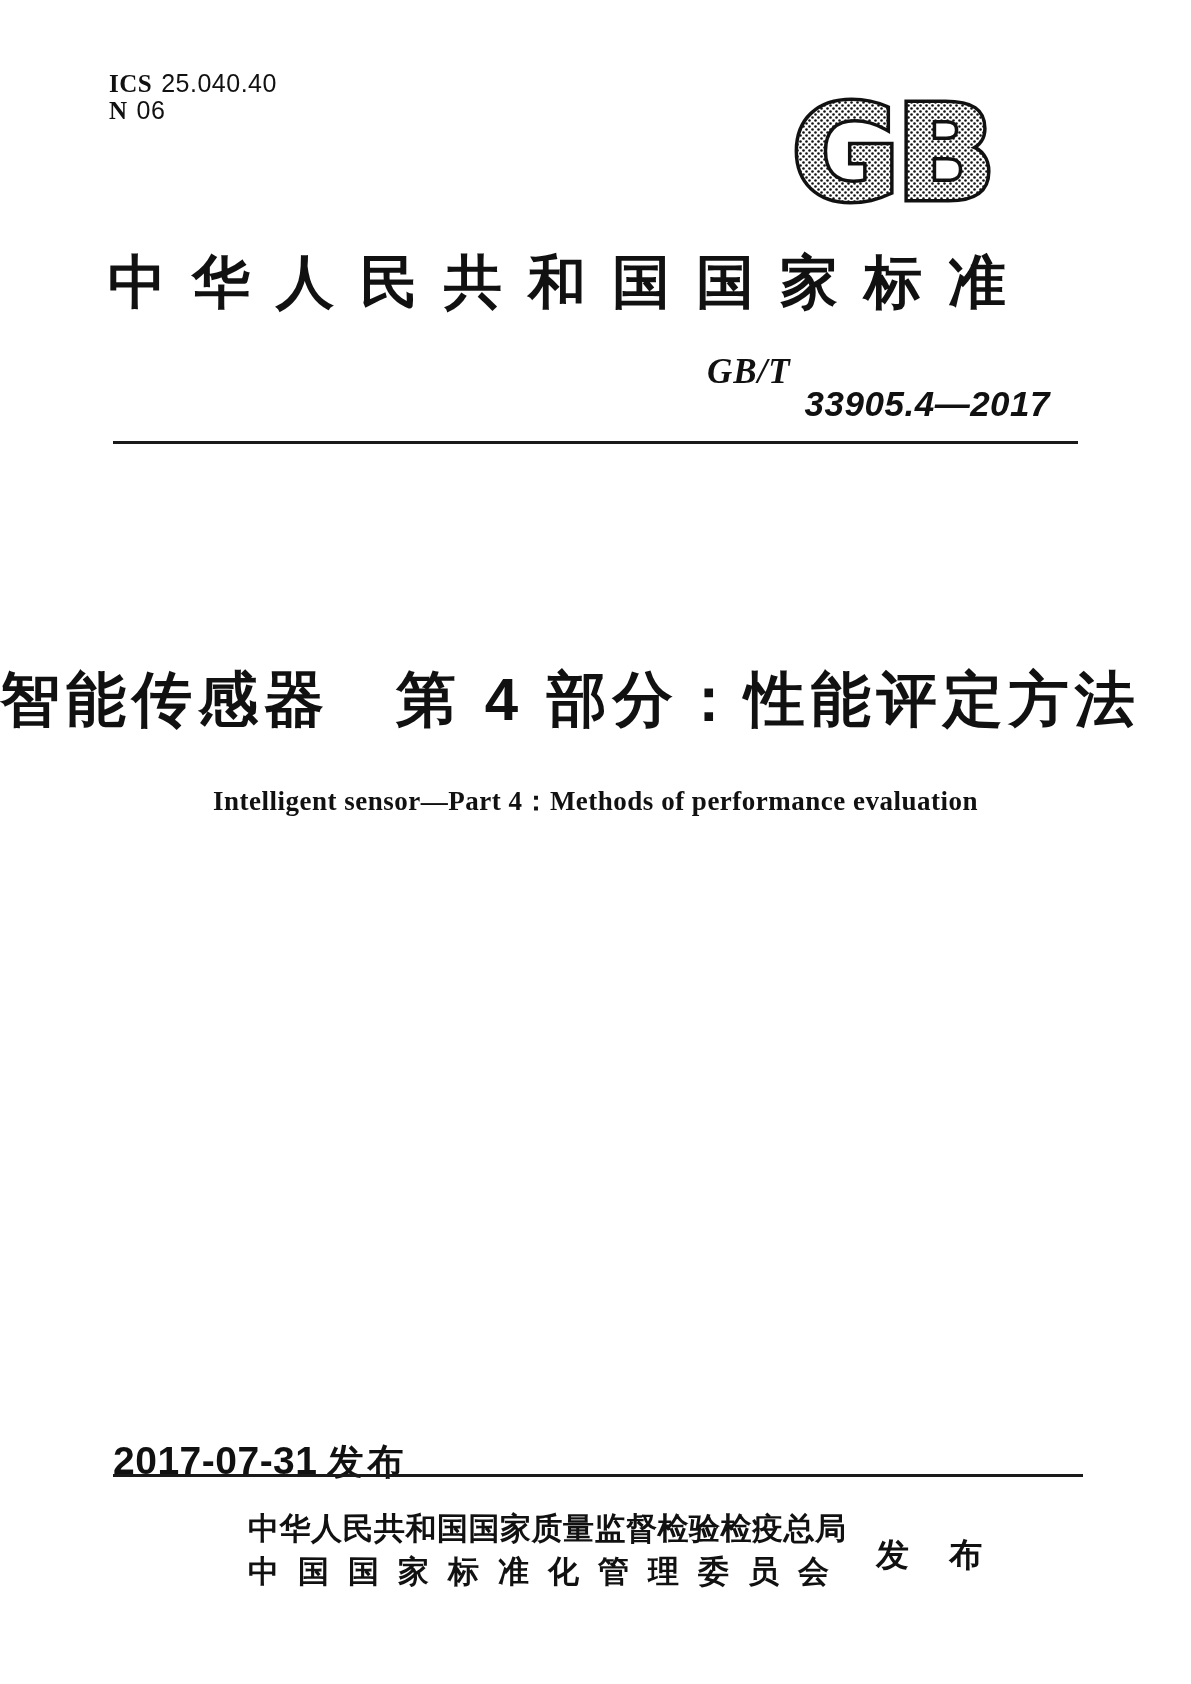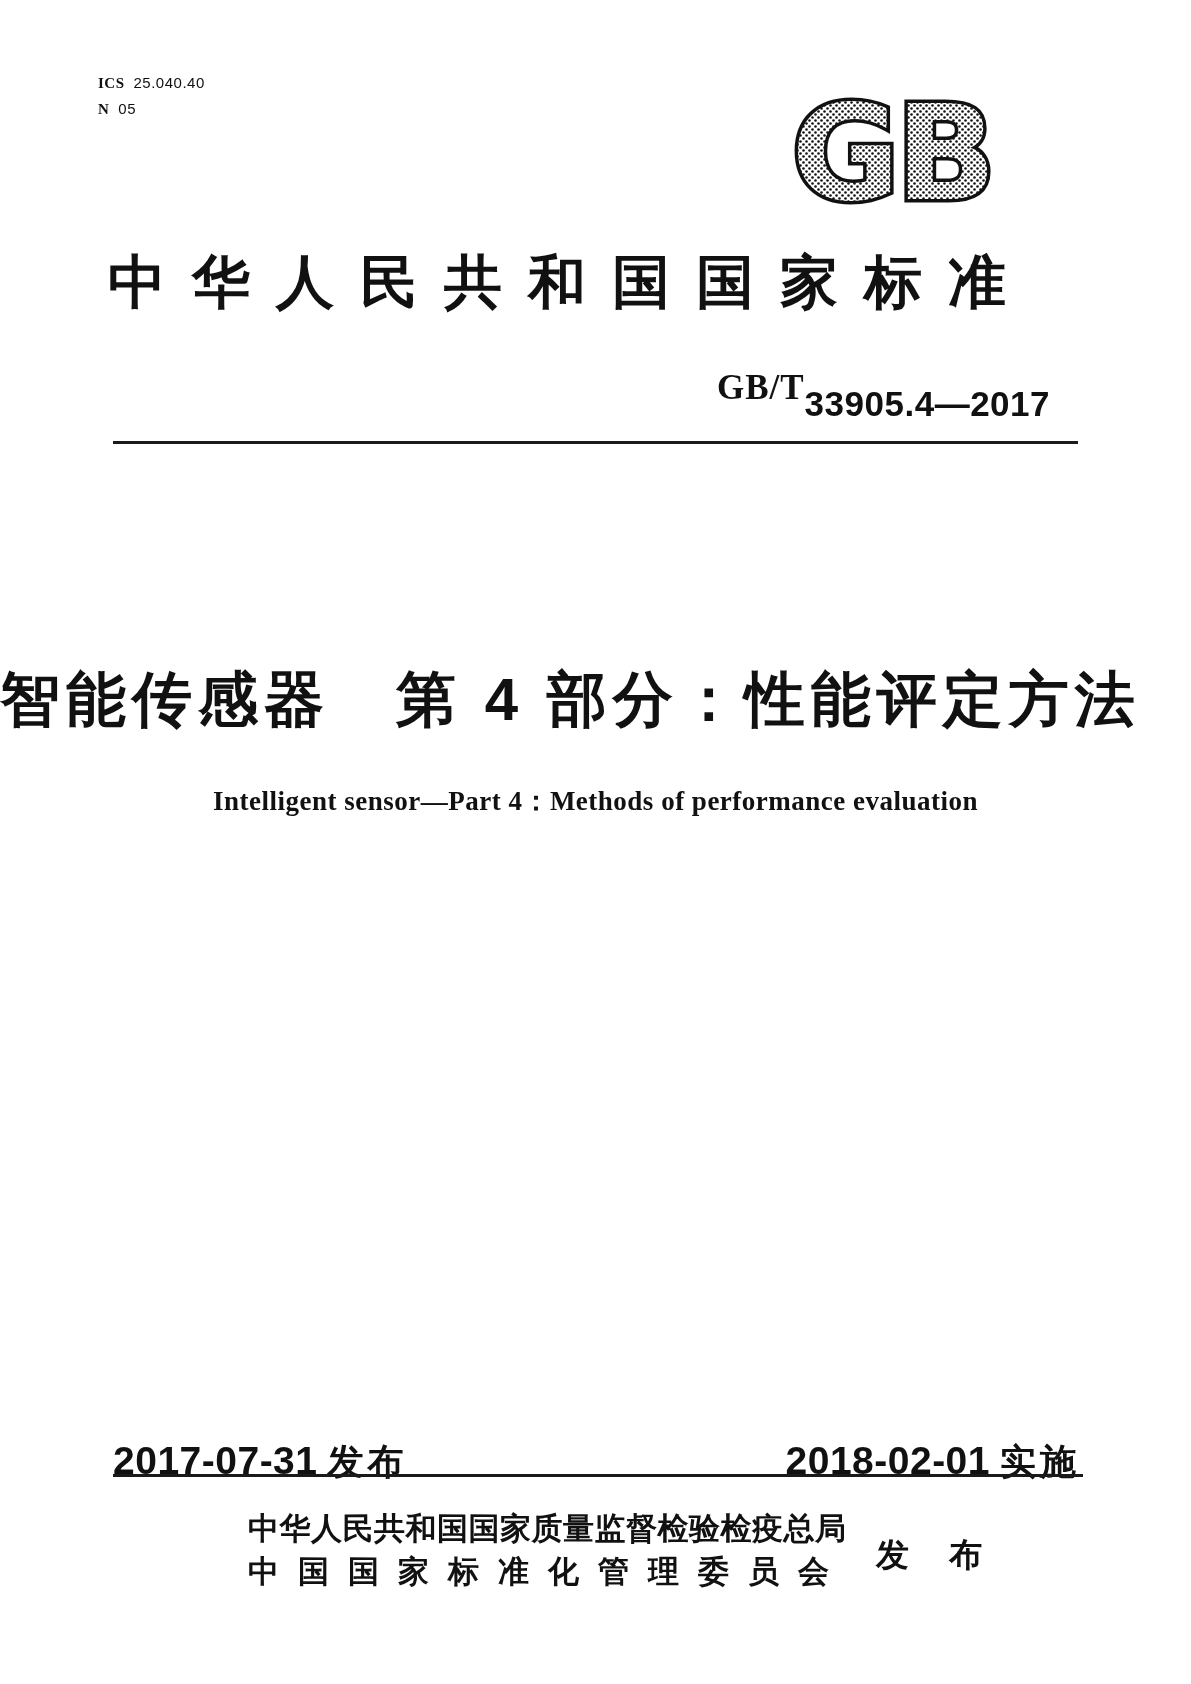--- a/index.html
+++ b/index.html
@@ -9,22 +9,22 @@
     width: 1191px;
     height: 1684px;
     font-family: "Liberation Serif", serif;
     color: #111;
     overflow: hidden;
   }
   .abs { position: absolute; }
 
   
   .ics-block {
-    left: 98px; top: 70px;
-    font-size: 15px; line-height: 26px;
+    left: 109px; top: 70px;
+    font-size: 25px; line-height: 26px;
     letter-spacing: 0.5px;
   }
   .ics-label { font-family: "Liberation Serif", serif; font-weight: bold; }
   .ics-value { font-family: "Liberation Sans", sans-serif; font-weight: 500; margin-left: 9px; }
 
   
   .gb-logo { right: 181px; top: 86px; width: 235px; height: 122px; }
 
   
   .national-heading {
@@ -32,23 +32,24 @@
     font-family: Liberation Sans, sans-serif;
     font-weight: bold;
     font-size: 58px;
     letter-spacing: 26px;
     white-space: nowrap;
   }
 
   
   .std-number {
     right: 141px; top: 352px;
-    display: flex; align-items: center; 
+    display: flex; align-items: flex-start; gap: 14px;
     font-size: 35px; font-weight: bold;
     white-space: nowrap;
+    font-style: italic;
   }
   .std-number .prefix { font-family: "Liberation Serif", serif; letter-spacing: 1px; }
   .std-number .num { font-family: "Liberation Sans", sans-serif; font-weight: 600; letter-spacing: 0.5px; margin-top: 32px; }
 
   .rule-top {
     left: 113px; top: 441px; width: 965px; height: 3px;
     background: #1a1a1a;
   }
 
   
@@ -113,21 +114,21 @@
   }
 </style>
 </head>
 <body>
 
 <div class="abs ics-block">
   <div>
     <span class="ics-label">ICS</span><span class="ics-value">25.040.40</span>
   </div>
   <div>
-    <span class="ics-label">N</span><span class="ics-value">05</span>
+    <span class="ics-label">N</span><span class="ics-value">06</span>
   </div>
 </div>
 
 <div class="abs gb-logo">
   <svg width="235" height="122" viewBox="0 0 235 122" xmlns="http://www.w3.org/2000/svg">
     <defs>
       <pattern id="halftone" width="6" height="6" patternUnits="userSpaceOnUse">
         <rect width="6" height="6" fill="#ffffff"></rect>
         <circle cx="1.5" cy="1.5" r="1.3" fill="#111111"></circle>
         <circle cx="4.5" cy="4.5" r="1.3" fill="#111111"></circle>
@@ -148,23 +149,19 @@
 
 <div class="abs doc-title-cn">智能传感器　第 4 部分：性能评定方法</div>
 
 <div class="abs doc-title-en">Intelligent sensor—Part 4：Methods of performance evaluation</div>
 
 <div class="abs dates-row">
   <div class="date-item">
     <span class="date-value">2017-07-31</span>
     <span class="date-label">发布</span>
   </div>
-  <div class="date-item">
-    <span class="date-value">2018-02-01</span>
-    <span class="date-label">实施</span>
-  </div>
 </div>
 
 <div class="abs rule-bottom"></div>
 
 <div class="abs issuer-line1">中华人民共和国国家质量监督检验检疫总局</div>
 <div class="abs issuer-line2">中国国家标准化管理委员会</div>
 <div class="abs publish-label">发 布</div>
 
 </body></html>

